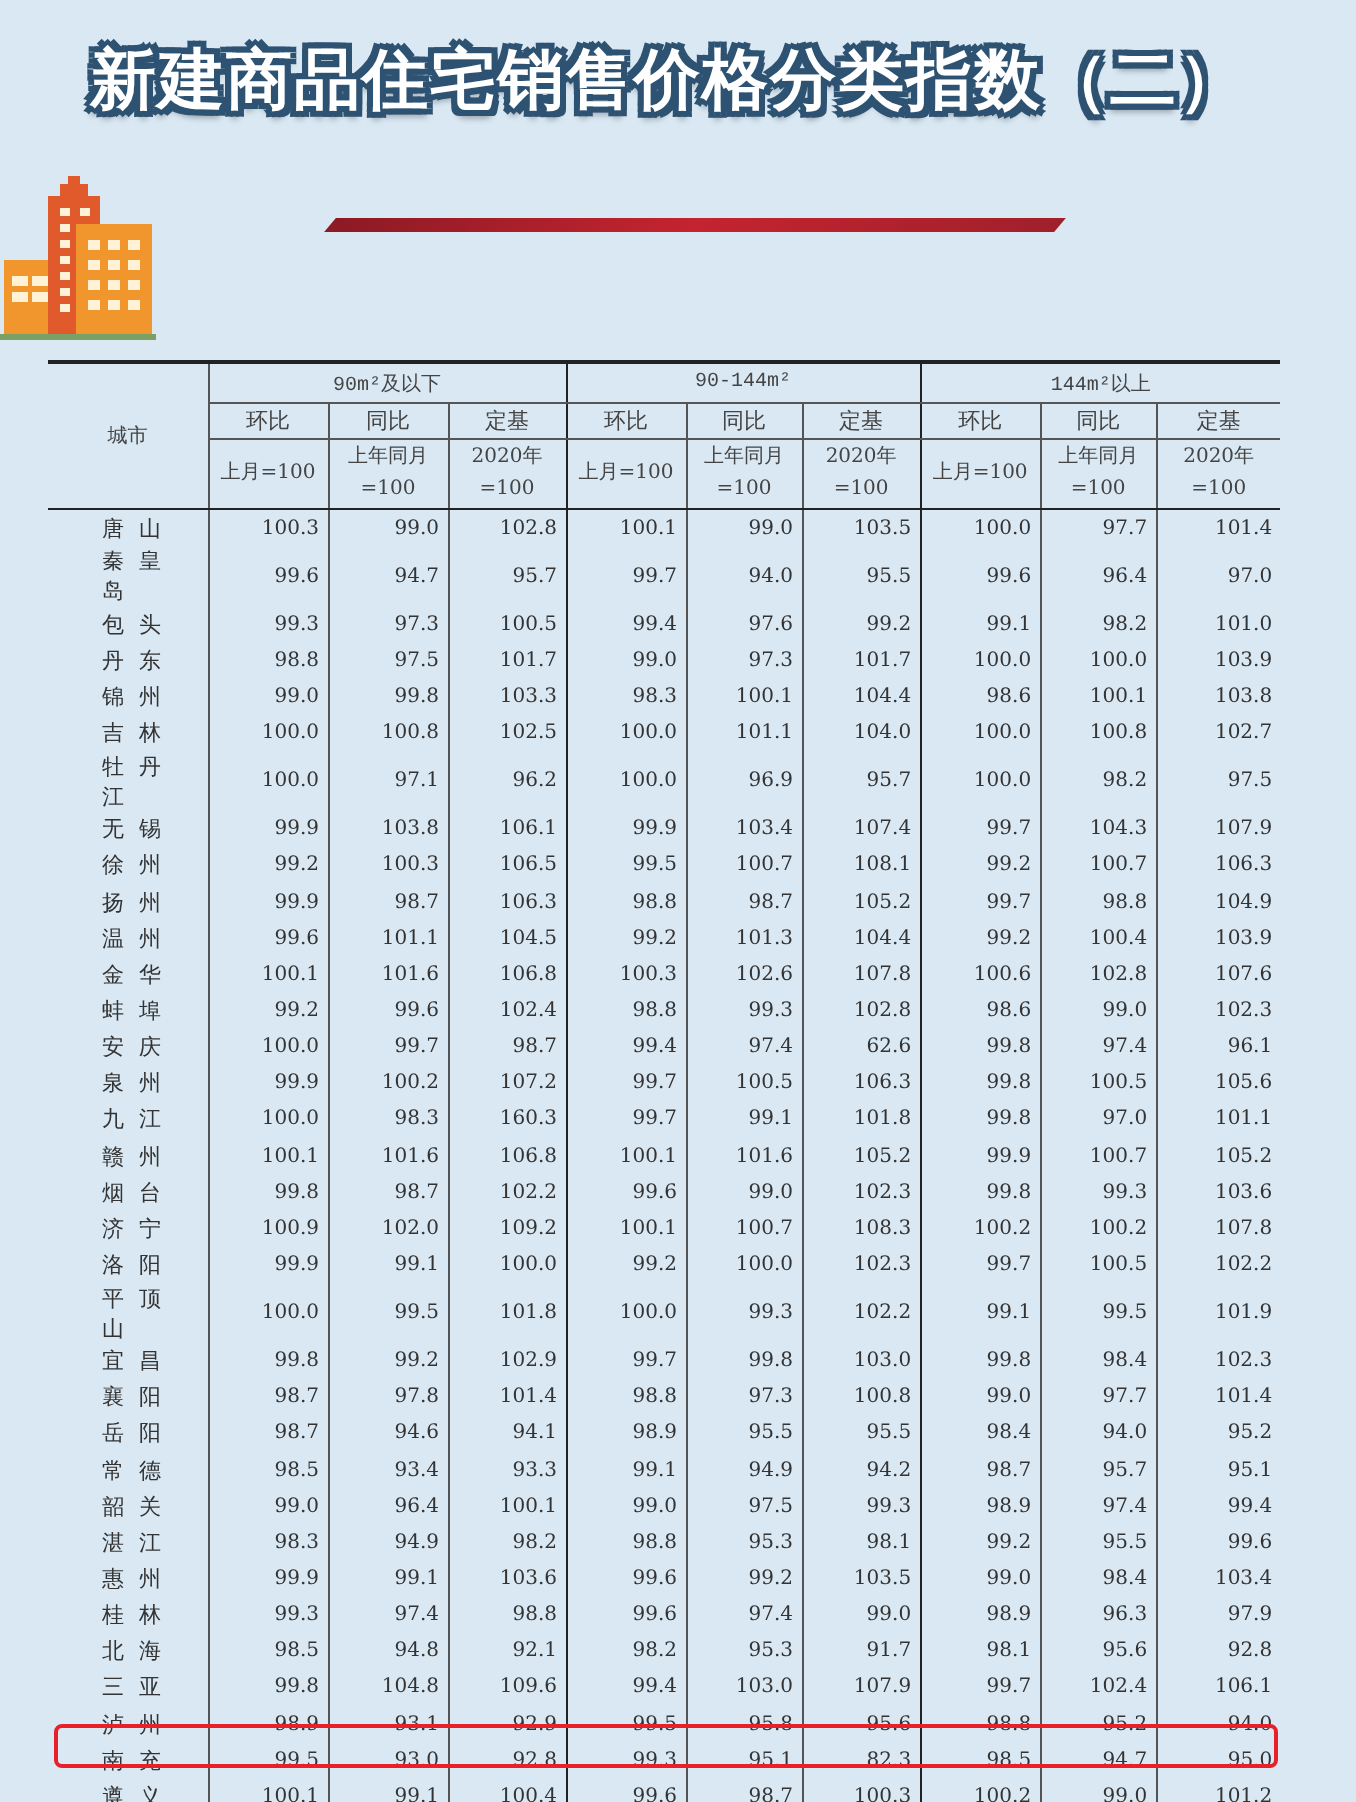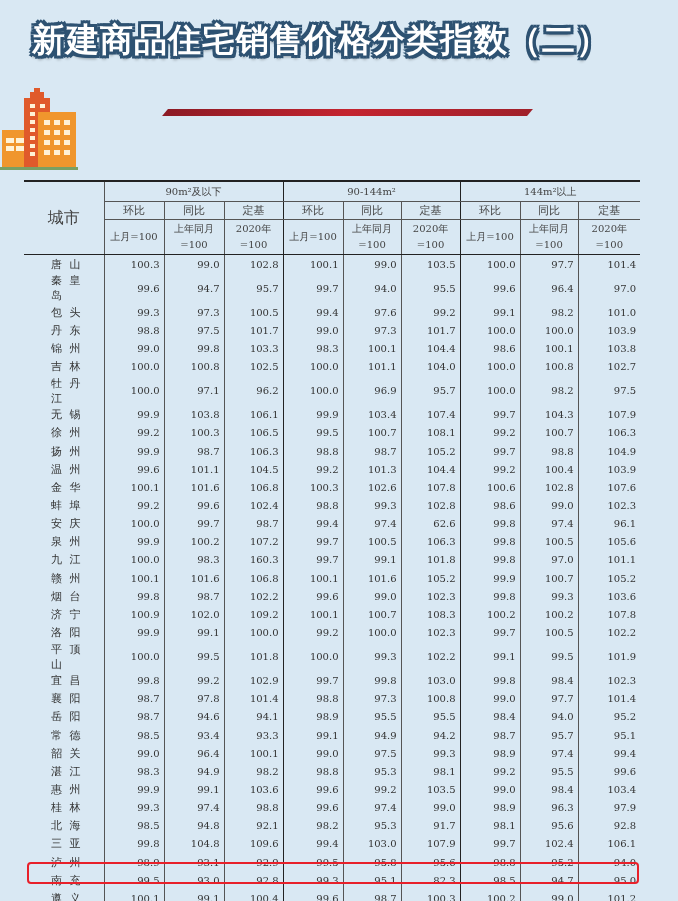--- a/index.html
+++ b/index.html
@@ -3,21 +3,21 @@
 <meta charset="utf-8">
 <style>
   html, body { margin:0; padding:0; }
   body {
     width:678px; height:901px; overflow:hidden;
     background:#d9e8f3;
     font-family: "DejaVu Serif", "Liberation Serif", serif;
     position:relative;
   }
   .title {
-    position:absolute; top:18px; left:0; width:642px;
+    position:absolute; top:18px; left:13px; width:642px;
     text-align:center;
     font-family: "DejaVu Sans", "Liberation Sans", sans-serif;
     font-weight:bold; font-size:33px; letter-spacing:1px;
     color:#ffffff;
     text-shadow:
       -3px -3px 0 #2e5272, 3px -3px 0 #2e5272, -3px 3px 0 #2e5272, 3px 3px 0 #2e5272,
       0 -3px 0 #2e5272, 0 3px 0 #2e5272, -3px 0 0 #2e5272, 3px 0 0 #2e5272,
       0 4px 3px rgba(0,0,0,0.35);
   }
   .redbar {
@@ -31,21 +31,21 @@
     border-collapse:collapse; width:616px; table-layout:fixed;
     font-size:10px; color:#333;
   }
   th, td { padding:0; }
   thead tr.top th { border-top:2px solid #222; }
   thead th {
     font-weight:normal; text-align:center; color:#444;
     border-left:1px solid #555; border-bottom:1px solid #555;
   }
   thead th.first { border-left:none; }
-  thead th.grp { height:19px; }
+  thead th.grp { height:19px;font-family:Liberation Mono, monospace; }
   thead th.sub { height:17px; font-size:11px; }
   thead th.base { height:34px; line-height:16px; }
   thead tr.base-row th { border-bottom:1.5px solid #222; }
   tbody td {
     height:18.15px; text-align:right; padding-right:4px;
     border-left:1px solid #555;
   }
   tbody td.city {
     text-align:justify; text-align-last:justify; padding:0 23px 0 27px;
     border-left:none; font-size:11px;
@@ -110,21 +110,21 @@
         <col style="width:59px">
     <col style="width:60px">
         <col style="width:58px">
         <col style="width:59px">
     <col style="width:60px">
         <col style="width:58px">
         <col style="width:62px">
   </colgroup>
   <thead>
     <tr class="top">
-      <th class="first" rowspan="3" style="border-bottom:1.5px solid #222;font-family:'DejaVu Sans',sans-serif;font-size:16px;">城市</th>
+      <th class="first" rowspan="3" style="border-bottom:1.5px solid #222;font-family:'DejaVu Sans',sans-serif;font-size:10px;">城市</th>
       <th class="grp" colspan="3">90m²及以下</th>
       <th class="grp thick" colspan="3">90-144m²</th>
       <th class="grp thick" colspan="3">144m²以上</th>
     </tr>
     <tr id="subrow">
           <th class="sub">环比</th>
           <th class="sub">同比</th>
           <th class="sub">定基</th>
           <th class="sub thick">环比</th>
           <th class="sub">同比</th>

